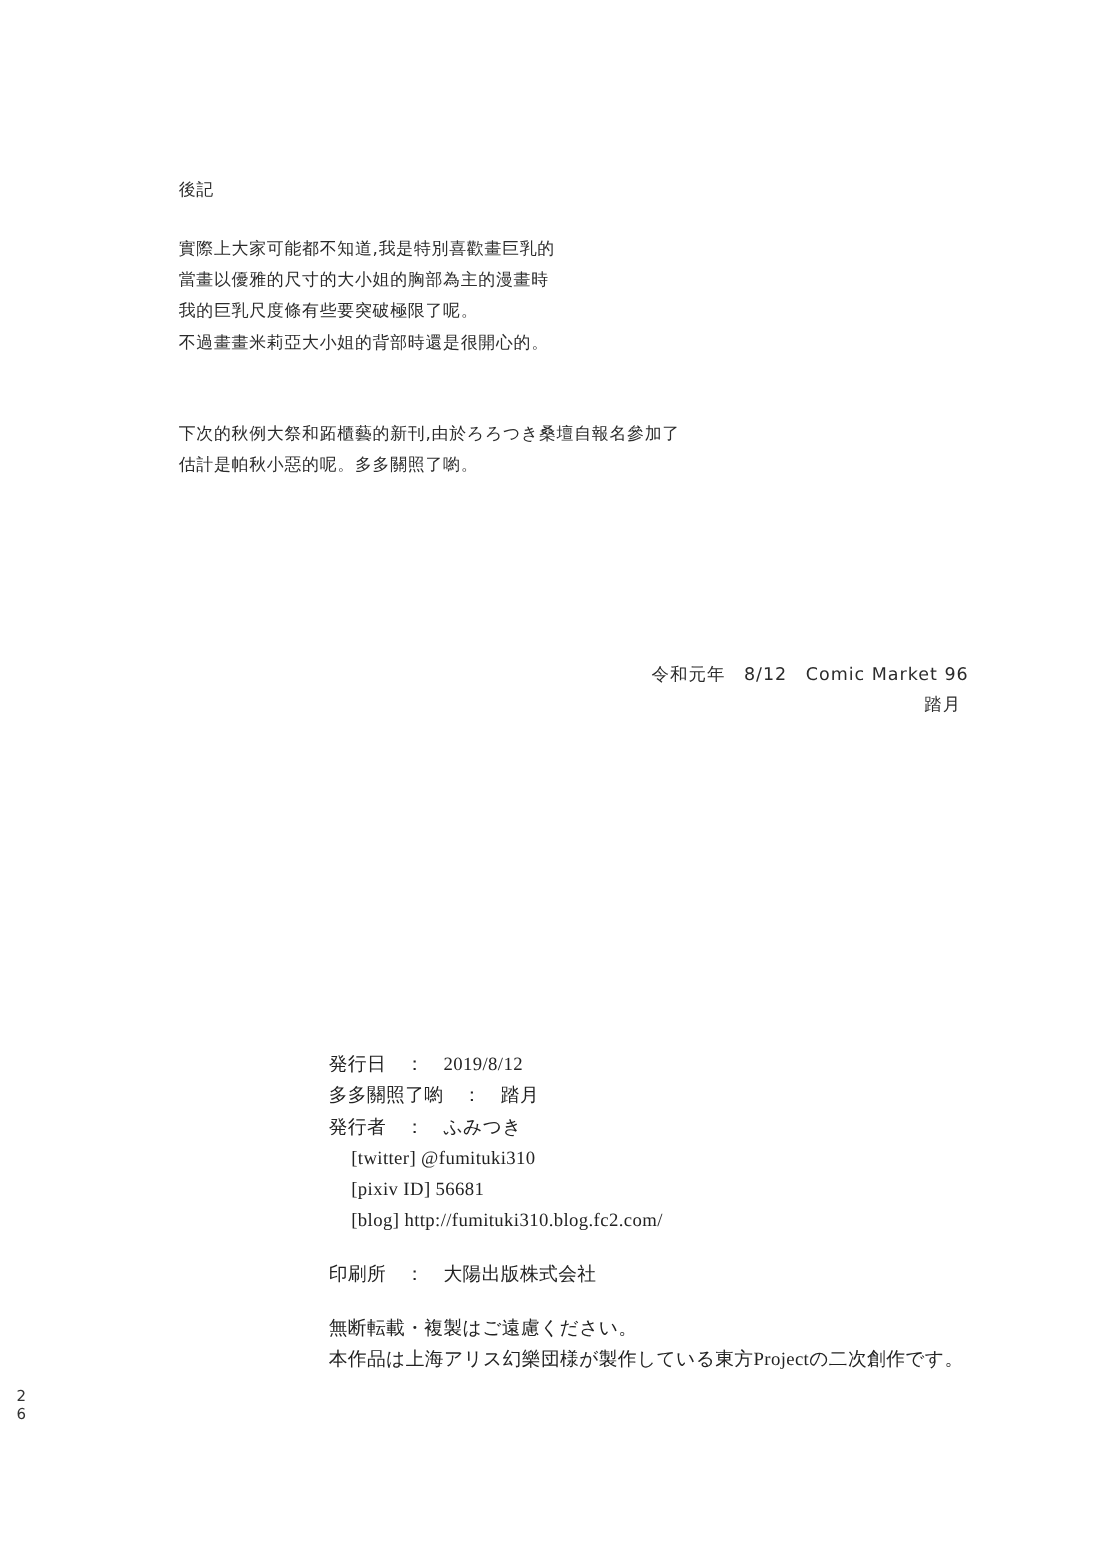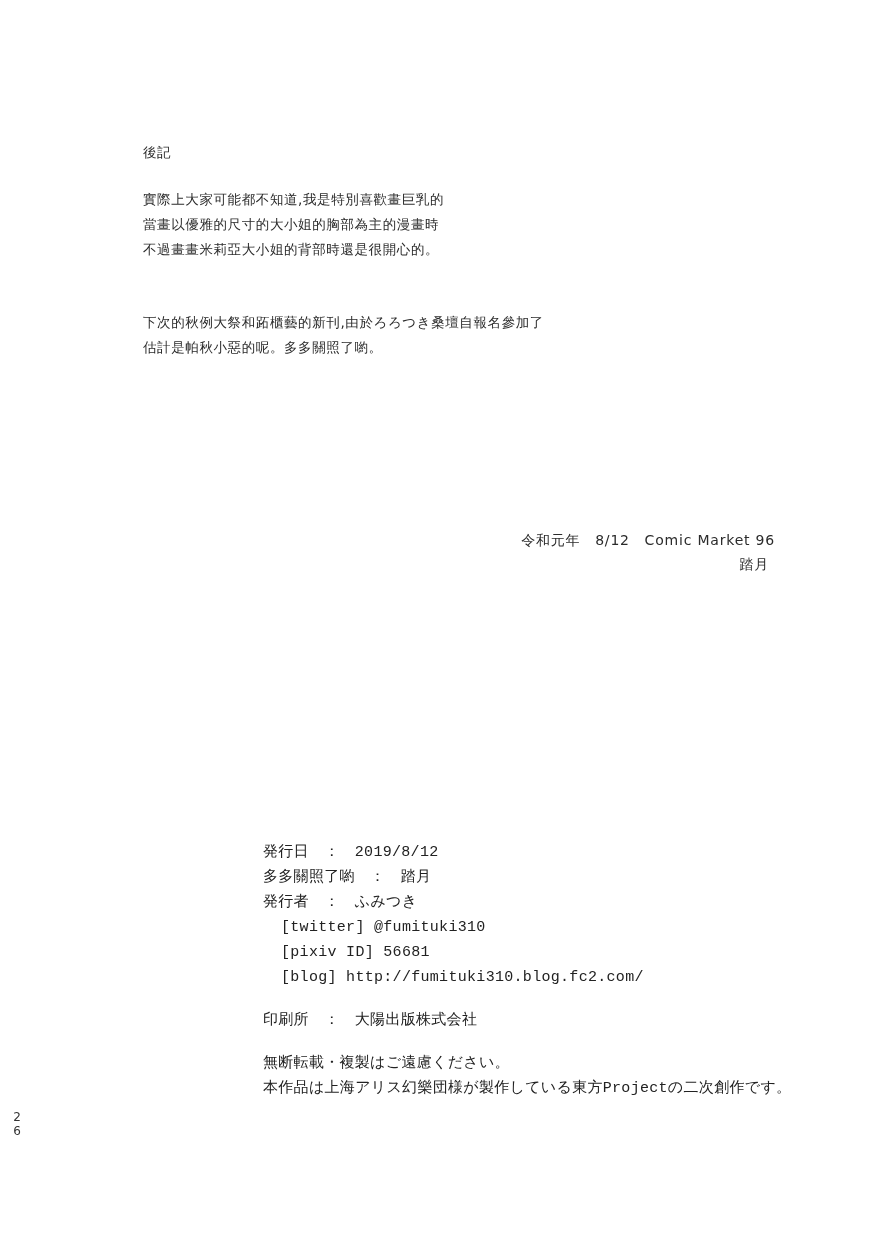--- a/index.html
+++ b/index.html
@@ -66,21 +66,21 @@
   .signature .sig-name {
     display: block;
     padding-right: 6px;
   }
   
   .colophon {
     position: absolute;
     left: 263px;
     top: 840px;
     width: 520px;
-    font-family: Liberation Mono, monospace;
+    font-family: Liberation Serif, serif;
     font-size: 15px;
     line-height: 25px;
     color: #222222;
     letter-spacing: 0.3px;
   }
   .colophon .row {
     white-space: pre;
     display: block;
   }
   .colophon .indent {
@@ -123,20 +123,21 @@
 
 <div class="page">
 
   <div class="afterword">
     <div class="heading">後記</div>
 
 
     <div class="para gap-large">
       <span class="line">實際上大家可能都不知道,我是特別喜歡畫巨乳的</span>
       <span class="line">當畫以優雅的尺寸的大小姐的胸部為主的漫畫時</span>
+      <span class="line">我的巨乳尺度條有些要突破極限了呢。</span>
       <span class="line">不過畫畫米莉亞大小姐的背部時還是很開心的。</span>
     </div>
 
     <div class="para">
       <span class="line">下次的秋例大祭和跖櫃藝的新刊,由於ろろつき桑壇自報名參加了</span>
       <span class="line">估計是帕秋小惡的呢。多多關照了喲。</span>
     </div>
   </div>
 
   <div class="signature">

